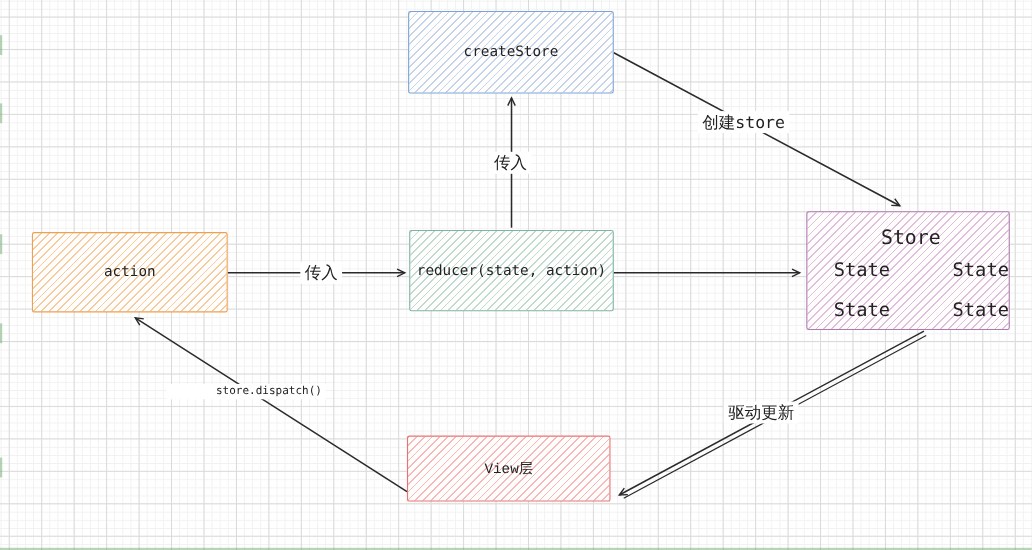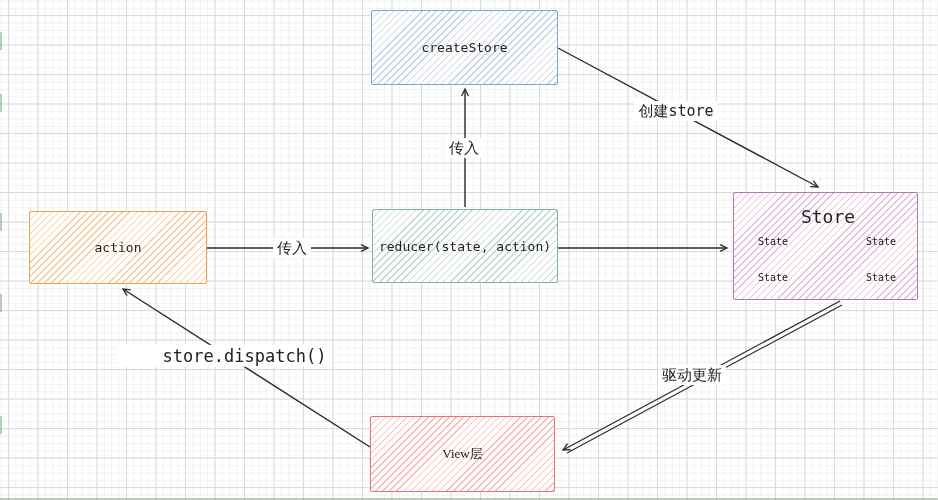--- a/index.html
+++ b/index.html
@@ -36,44 +36,44 @@
     border:1.7px solid #7fb3a3;
     background-image:repeating-linear-gradient(135deg,#bedbd2 0px,#bedbd2 1.1px,transparent 1.1px,transparent 5px);
   }
   .node-store{
     left:733px;top:192px;width:185px;height:108px;
     border:1.7px solid #b07ab0;
     background-image:repeating-linear-gradient(135deg,#e0bede 0px,#e0bede 1.1px,transparent 1.1px,transparent 5px);
     display:block;
   }
   .node-view{
-    left:370px;top:416px;width:185px;height:76px;
+    left:370px;top:396px;width:185px;height:60px;
     border:1.7px solid #e97272;
     background-image:repeating-linear-gradient(135deg,#f6b8b8 0px,#f6b8b8 1.1px,transparent 1.1px,transparent 5px);
-    font-family:Liberation Serif, serif;
+    font-family:Liberation Mono, monospace;
   }
   .store-title{position:absolute;left:94px;top:13px;transform:translateX(-50%);font-size:18px;}
-  .state-label{position:absolute;font-size:10px;}
+  .state-label{position:absolute;font-size:17px;}
   .state-tl{left:24px;top:43px;}
   .state-tr{left:132px;top:43px;}
   .state-bl{left:24px;top:79px;}
   .state-br{left:132px;top:79px;}
   #edges{position:absolute;left:0;top:0;width:938px;height:500px;pointer-events:none;}
   .edge-label{
     position:absolute;transform:translate(-50%,-50%);
     background:#ffffff;padding:1px 4px;font-size:15px;white-space:nowrap;
     font-family:"DejaVu Sans Mono","DejaVu Sans",sans-serif;text-align:center;line-height:1.2;
   }
   .lbl-chuanru-h{left:292px;top:248px;}
   .lbl-chuanru-v{left:464px;top:148px;}
   .lbl-chuangjian{left:676px;top:111px;}
   .lbl-fanhui{left:654px;top:248px;}
   .lbl-qudong{left:692px;top:375px;}
   .lbl-chufa{left:224px;top:356px;}
-  .lbl-chufa .l2{font-size:17px;margin-left:41px;}
+  .lbl-chufa .l2{font-size:10px;margin-left:41px;}
   .edge-artifact{position:absolute;background:rgba(110,170,110,0.5);}
   .bottom-green{left:0;bottom:0;width:938px;height:2px;}
   .left-dash{left:0;width:2px;height:18px;}
 </style>
 </head>
 <body>
 
 <div id="canvas">
 
   <svg id="edges" width="938" height="500" viewBox="0 0 938 500">

